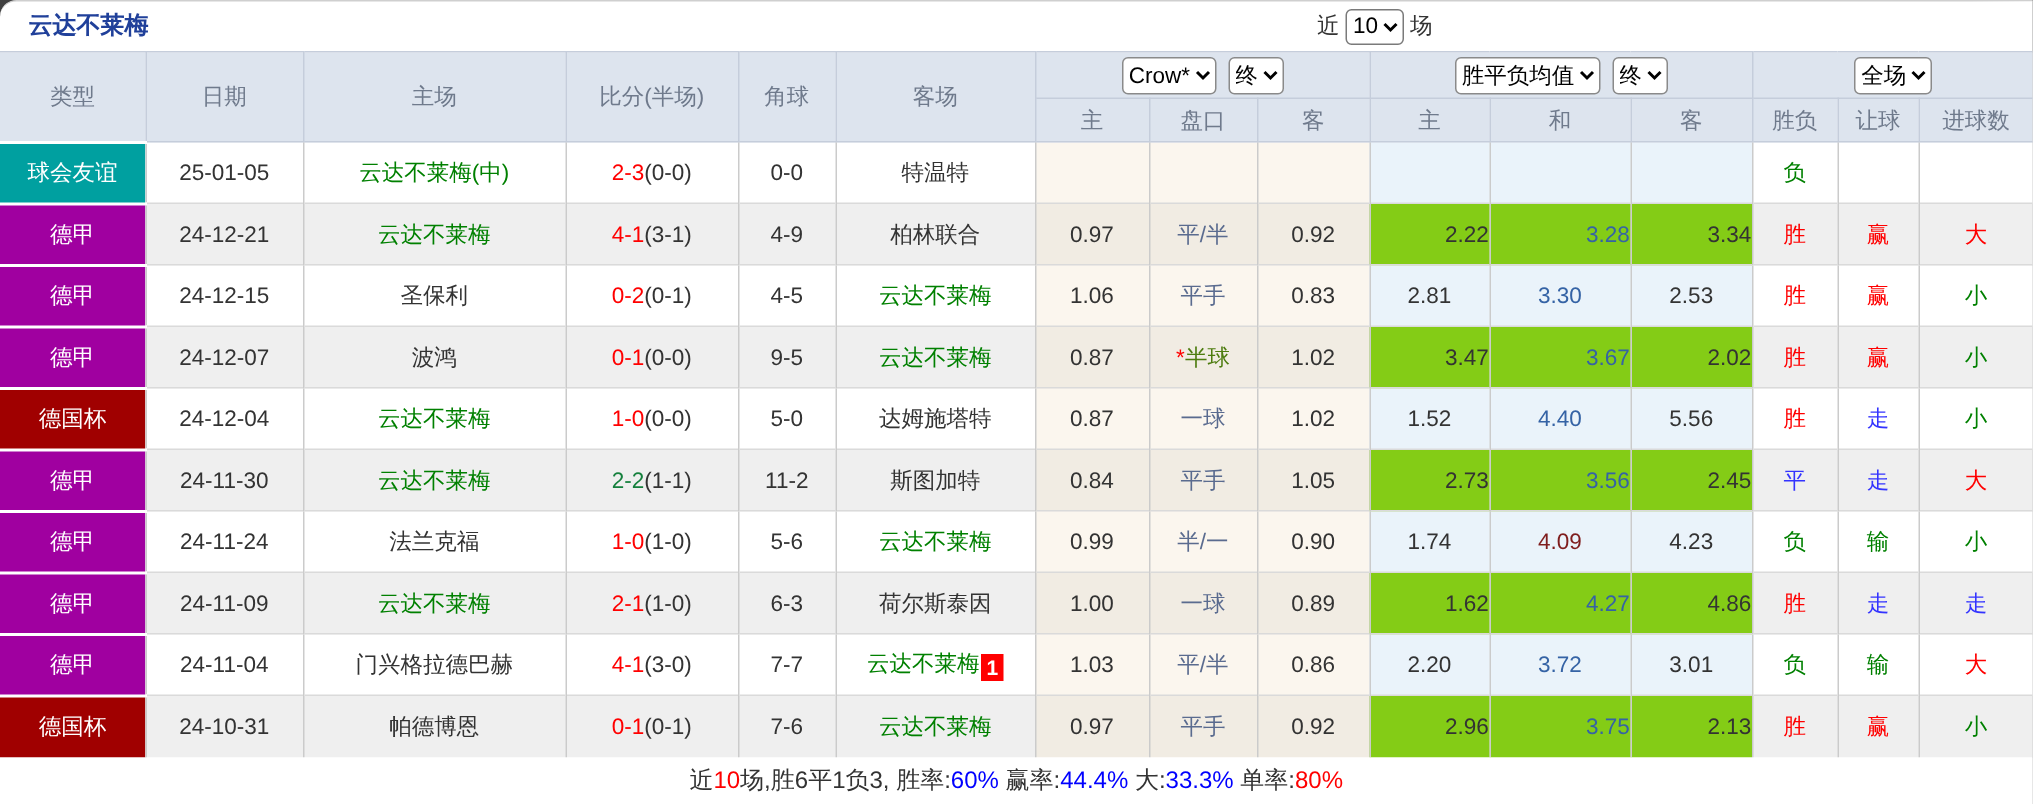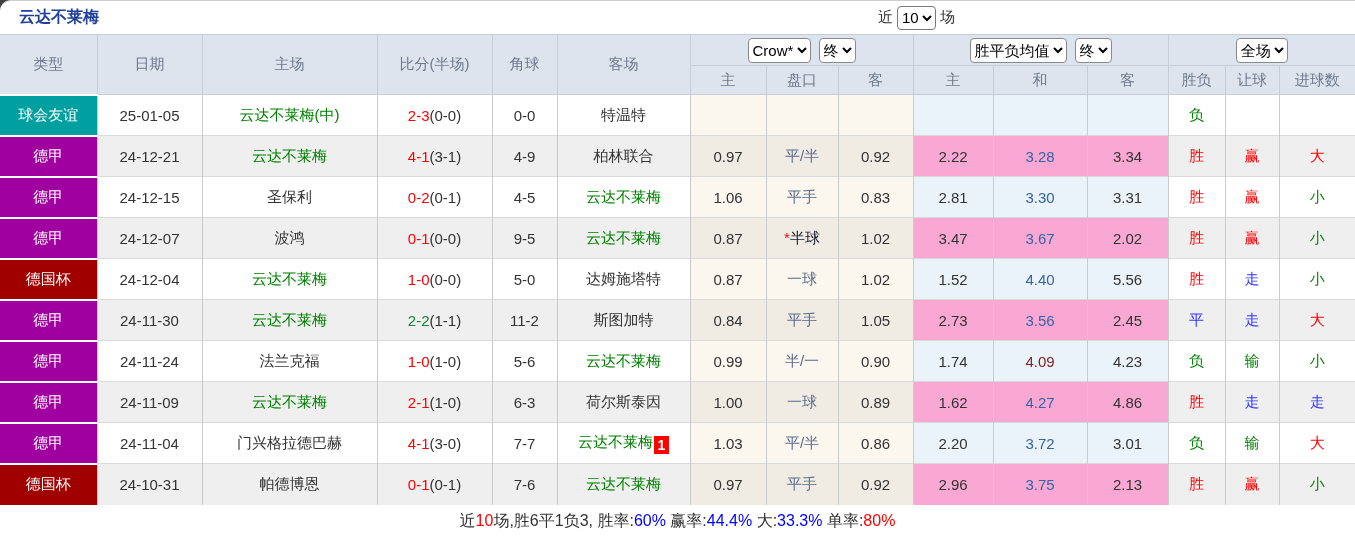--- a/index.html
+++ b/index.html
@@ -23,21 +23,21 @@
   thead .subrow th{height:28px;}
   thead select{font-size:15px;height:25px;border:1px solid #8a8a8a;border-radius:4px;background:#fff;margin:0 4px;}
   tbody td{height:41px;text-align:center;font-size:15px;color:#333;border-top:1px solid #DADADA;border-right:1px solid #CBCBCB;border-left:1px solid #CBCBCB;padding:0;box-sizing:border-box;background:#fff;}
   tbody td:first-child{border-left:none;}
   tbody td:last-child{border-right:none;}
   tbody tr.even td{background:#EFEFEF;}
   tbody td.c-type{color:#fff;border-top:2px solid #fff;border-left:none;}
   tbody td.c-odds{background:#FBF6EE;margin-left:20px;}
   tbody tr.even td.c-odds{background:#F1ECE3;}
   tbody td.c-avg{background:#EAF3FA;}
-  tbody tr.even td.c-avg{background:#f9a8d4;}
+  tbody tr.even td.c-avg{background:#84cc16;text-align:right;}
   .red-badge{display:inline-block;background:#FF0000;color:#fff;font-weight:bold;font-size:14px;width:15px;height:18px;line-height:18px;text-align:center;vertical-align:-3px;margin-left:1px;}
   .star{color:#FF0000;}
 
   
   .footer{height:33px;line-height:32px;text-align:center;font-size:16px;color:#333;background:#fff;}
 </style>
 </head>
 <body>
 
 <div class="page">
@@ -139,34 +139,34 @@
           <td class="c-date">24-12-15</td>
           <td class="c-team"><span>圣保利</span></td>
           <td class="c-score"><span style="color: rgb(255, 0, 0);">0-2</span><span style="color: rgb(51, 51, 51);">(0-1)</span></td>
           <td class="c-corner">4-5</td>
           <td class="c-team"><span style="color: rgb(0, 128, 0);">云达不莱梅</span></td>
           <td class="c-odds">1.06</td>
           <td class="c-odds"><span style="color: rgb(90, 107, 143);">平手</span></td>
           <td class="c-odds">0.83</td>
           <td class="c-avg">2.81</td>
           <td class="c-avg" style="color: rgb(53, 99, 165);">3.30</td>
-          <td class="c-avg">3.31</td>
+          <td class="c-avg">2.53</td>
           <td class="c-result" style="color: rgb(255, 0, 0);">胜</td>
           <td class="c-result" style="color: rgb(255, 0, 0);">赢</td>
           <td class="c-result" style="color: rgb(0, 128, 0);">小</td>
         </tr>
         <tr class="even">
           <td class="c-type" style="background: rgb(160, 0, 160);">德甲</td>
           <td class="c-date">24-12-07</td>
           <td class="c-team"><span>波鸿</span></td>
           <td class="c-score"><span style="color: rgb(255, 0, 0);">0-1</span><span style="color: rgb(51, 51, 51);">(0-0)</span></td>
           <td class="c-corner">9-5</td>
           <td class="c-team"><span style="color: rgb(0, 128, 0);">云达不莱梅</span></td>
           <td class="c-odds">0.87</td>
-          <td class="c-odds"><span class="star">*</span><span style="color: #0f172a; text-align: right;">半球</span></td>
+          <td class="c-odds"><span class="star">*</span><span style="color: #4d7c0f; text-align: right;">半球</span></td>
           <td class="c-odds">1.02</td>
           <td class="c-avg">3.47</td>
           <td class="c-avg" style="color: rgb(53, 99, 165);">3.67</td>
           <td class="c-avg">2.02</td>
           <td class="c-result" style="color: rgb(255, 0, 0);">胜</td>
           <td class="c-result" style="color: rgb(255, 0, 0);">赢</td>
           <td class="c-result" style="color: rgb(0, 128, 0);">小</td>
         </tr>
         <tr>
           <td class="c-type" style="background: rgb(160, 0, 0);">德国杯</td>

